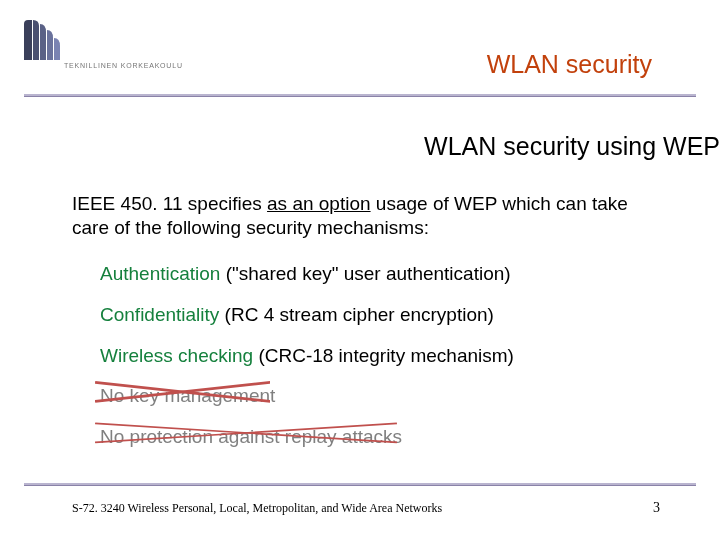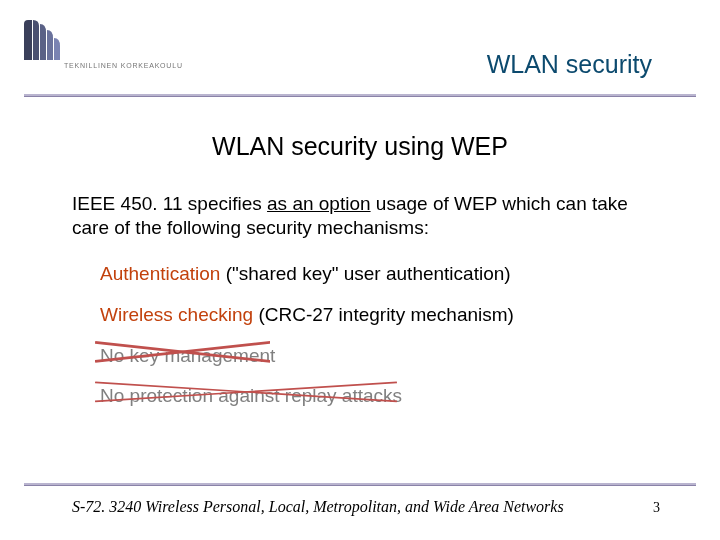--- a/index.html
+++ b/index.html
@@ -34,35 +34,35 @@
     font-size: 7px;
     letter-spacing: 0.8px;
     color: #757575;
     font-family: Arial, sans-serif;
   }
   .header-title {
     position: absolute;
     right: 68px;
     top: 50px;
     font-size: 25px;
-    color: #0c4a6e;
+    color: #c2410c;
   }
   .header-rule {
     position: absolute;
     left: 24px;
     right: 24px;
     top: 94px;
     height: 3px;
     background: linear-gradient(to bottom, #b9b4cf 0 60%, #8a82a8 60% 100%);
   }
   .section-title {
     position: absolute;
     left: 0; right: 0;
     top: 132px;
-    text-align: center;
+    text-align: right;
     font-size: 25px;
     color: #000;
   }
   .intro {
     position: absolute;
     left: 72px;
     top: 192px;
     width: 580px;
     font-size: 19px;
     line-height: 1.28;
@@ -74,21 +74,21 @@
     left: 100px;
     top: 262px;
     width: 560px;
   }
   .bullet {
     position: relative;
     font-size: 19px;
     margin-bottom: 17px;
     line-height: 1.25;
   }
-  .term { color: #c2410c; }
+  .term { color: #15803d; }
   .strike-wrap {
     position: relative;
     display: inline-block;
     color: #808080;
   }
   .strike-wrap .cross-svg {
     position: absolute;
     left: -5px;
     right: -5px;
     top: -4px;
@@ -101,23 +101,22 @@
     right: 24px;
     bottom: 54px;
     height: 3px;
     background: linear-gradient(to bottom, #b9b4cf 0 60%, #8a82a8 60% 100%);
   }
   .footer-text {
     position: absolute;
     left: 72px;
     bottom: 24px;
     font-family: "Times New Roman", Times, serif;
-    font-size: 16px;
+    font-size: 12px;
     color: #000;
-    font-style: italic;
   }
   .page-num {
     position: absolute;
     right: 60px;
     bottom: 24px;
     font-family: "Times New Roman", Times, serif;
     font-size: 14px;
     color: #000;
   }
 </style>
@@ -145,21 +144,24 @@
 
   <div class="intro">
     <span>IEEE 450. 11 specifies </span><span class="underline">as an option</span><span> usage of WEP which can take care of the following security mechanisms:</span>
   </div>
 
   <div class="bullets">
     <div class="bullet">
       <span class="term">Authentication</span><span> ("shared key" user authentication)</span>
     </div>
     <div class="bullet">
-      <span class="term">Wireless checking</span><span> (CRC-27 integrity mechanism)</span>
+      <span class="term">Confidentiality</span><span> (RC 4 stream cipher encryption)</span>
+    </div>
+    <div class="bullet">
+      <span class="term">Wireless checking</span><span> (CRC-18 integrity mechanism)</span>
     </div>
     <div class="bullet">
       <span class="strike-wrap">
         <span>No key management</span>
         <svg class="cross-svg" viewBox="0 0 100 20" preserveAspectRatio="none" style="width:100%;height:100%;">
           <line x1="0" y1="2" x2="100" y2="18" stroke="#c0504d" stroke-width="2.2"></line>
           <line x1="0" y1="18" x2="100" y2="2" stroke="#c0504d" stroke-width="2.2"></line>
         </svg>
       </span>
     </div>

